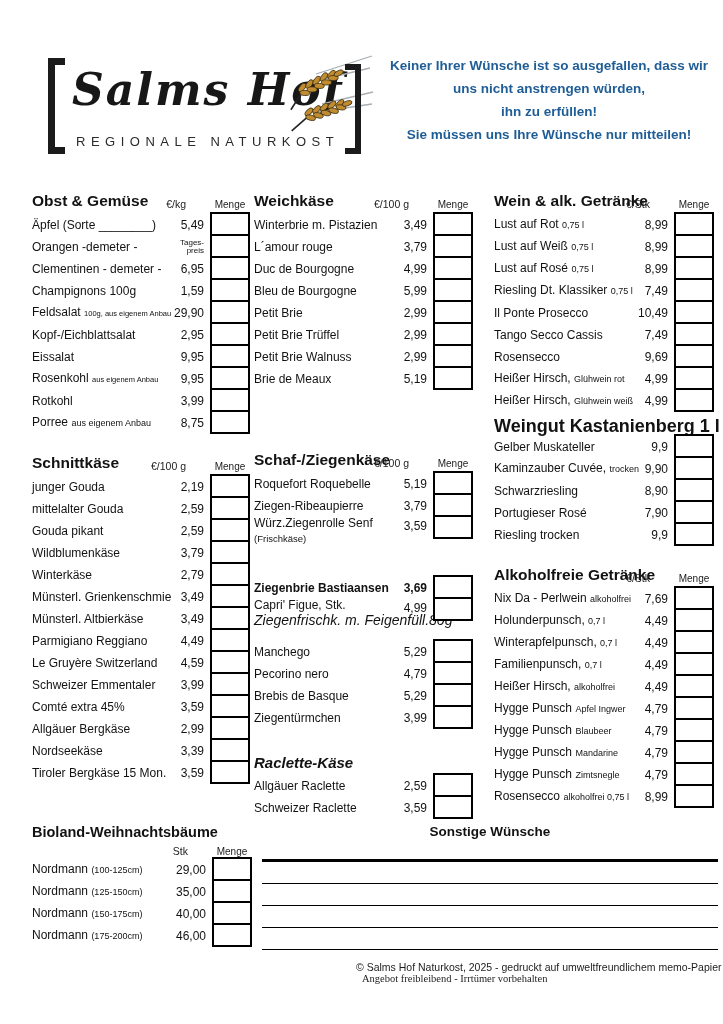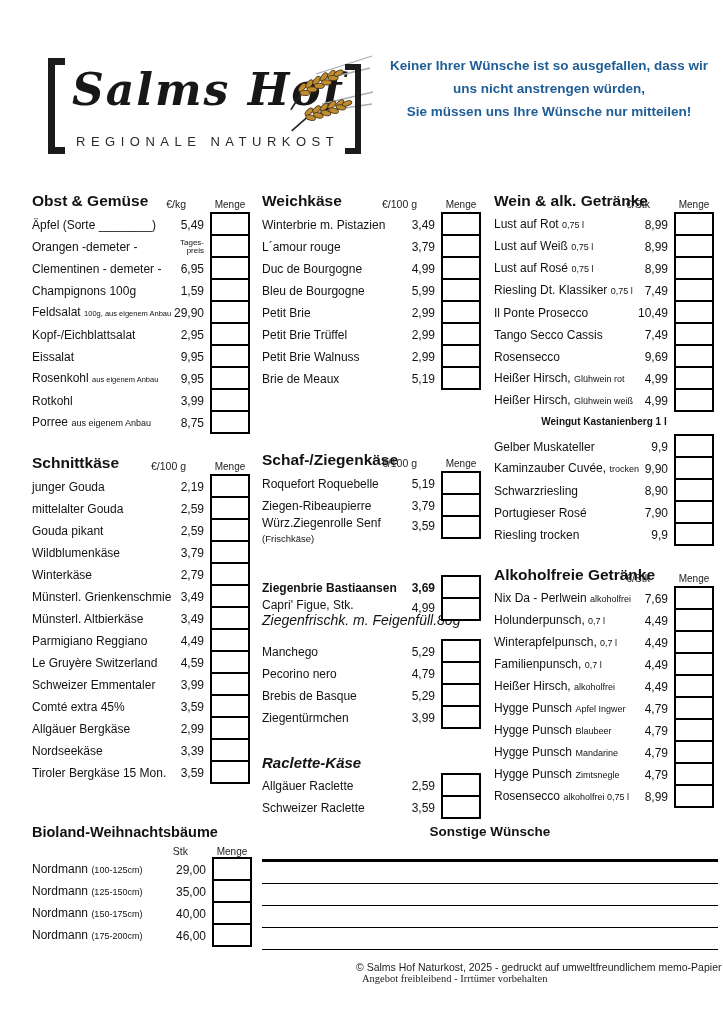--- a/index.html
+++ b/index.html
@@ -32,34 +32,34 @@
   
   .tagline {
     position:absolute; left:382px; top:54px; width:334px;
     text-align:center; font-weight:bold; font-size:13.5px; line-height:23px;
     color:#1f5d96;
   }
 
   
   .col { position:absolute; top:188px; }
   .col-left  { left:32px;  width:218px; }
-  .col-mid   { left:262px; width:219px; }
+  .col-mid   { left:254px; width:219px; }
   .col-right { left:494px; width:220px; }
   .mt4  { margin-top:4px; }
   .mt16 { margin-top:16px; }
   .mt20 { margin-top:20px; }
   .mt57 { margin-top:57px; }
 
   .sec-header { display:flex; align-items:flex-end; height:26px; padding-bottom:4px;gap:18px; }
   .sec-header.sub { height:17px; padding-bottom:2px; }
   .hspacer { flex:1; }
   .sec-title { flex:1; min-width:0; font-size:15.5px; font-weight:bold; white-space:nowrap; }
   .sec-title.italic { font-style:italic; font-size:15px; }
   .sec-title-full { font-size:14.5px; font-weight:bold; white-space:nowrap; padding-bottom:2px; }
-  .sec-title-full.small { font-size:10px; height:20px;text-align:center; }
+  .sec-title-full.small { font-size:18px; height:20px;text-align:center; }
   .ph { width:50px; flex-shrink:0; text-align:right; font-size:10.5px; padding-right:6px; color:#222; }
   .qh { width:40px; flex-shrink:0; text-align:center; font-size:10px; color:#222; }
 
   .row { display:flex; align-items:center; height:22px; }
   .row.h2 { height:36px; align-items:flex-start; }
   .row.h2 .price { padding-top:2px; }
   .name { flex:1; min-width:0; font-size:12px; white-space:nowrap; overflow:visible; line-height:13px; }
   .note { font-size:9px; }
   .note-sm { font-size:7.5px; }
   .note2 { font-size:9.5px; padding-top:2px; }
@@ -129,20 +129,21 @@
           <ellipse cx="43" cy="0" rx="5" ry="2.4"></ellipse>
         </g>
       </g>
     </svg>
     <div class="bracket right"></div>
   </div>
 
   <div class="tagline">
     <div>Keiner Ihrer Wünsche ist so ausgefallen, dass wir</div>
     <div>uns nicht anstrengen würden,</div>
+    <div>ihn zu erfüllen!</div>
     <div>Sie müssen uns Ihre Wünsche nur mitteilen!</div>
   </div>
 
   <div class="col col-left">
     <div>
         <div class="sec-header">
           <div class="sec-title">Obst &amp; Gemüse</div>
           <div class="ph">€/kg</div>
           <div class="qh">Menge</div>
         </div>

